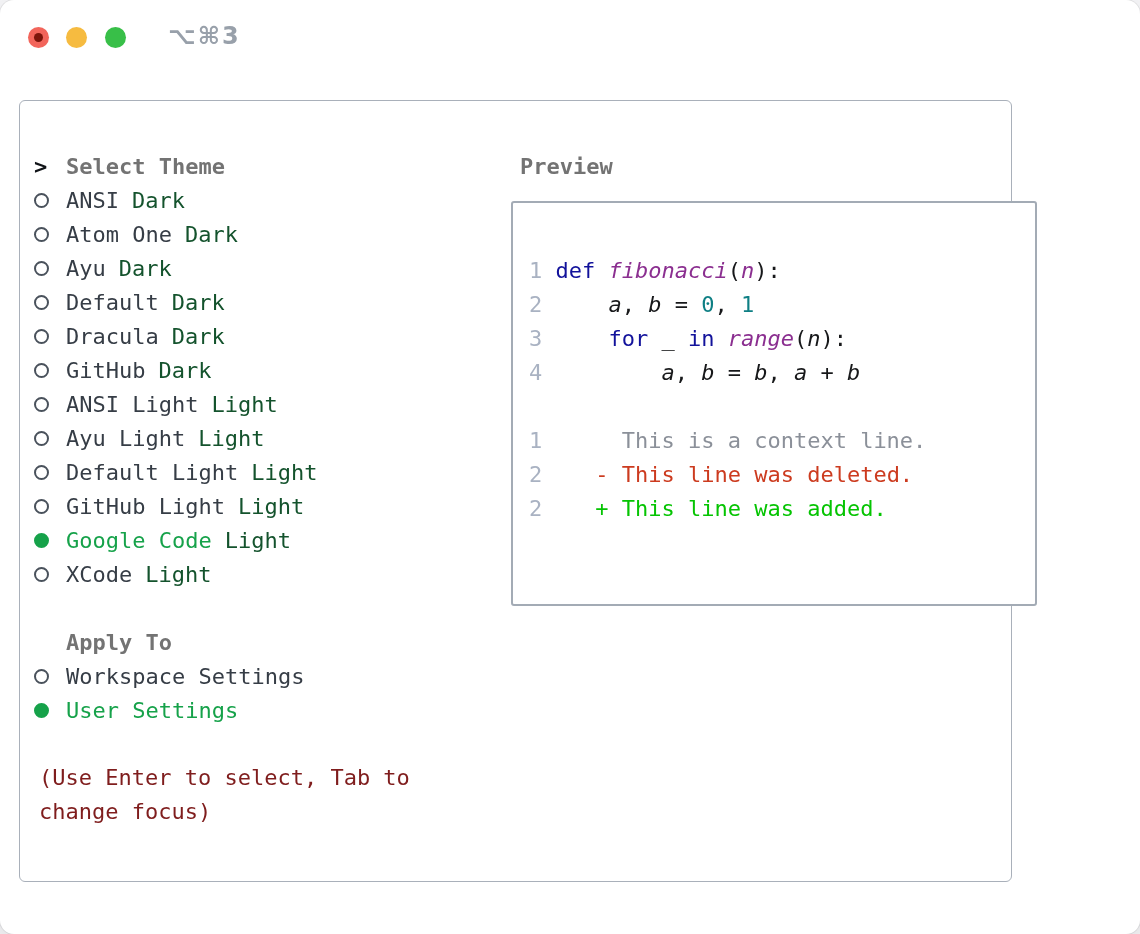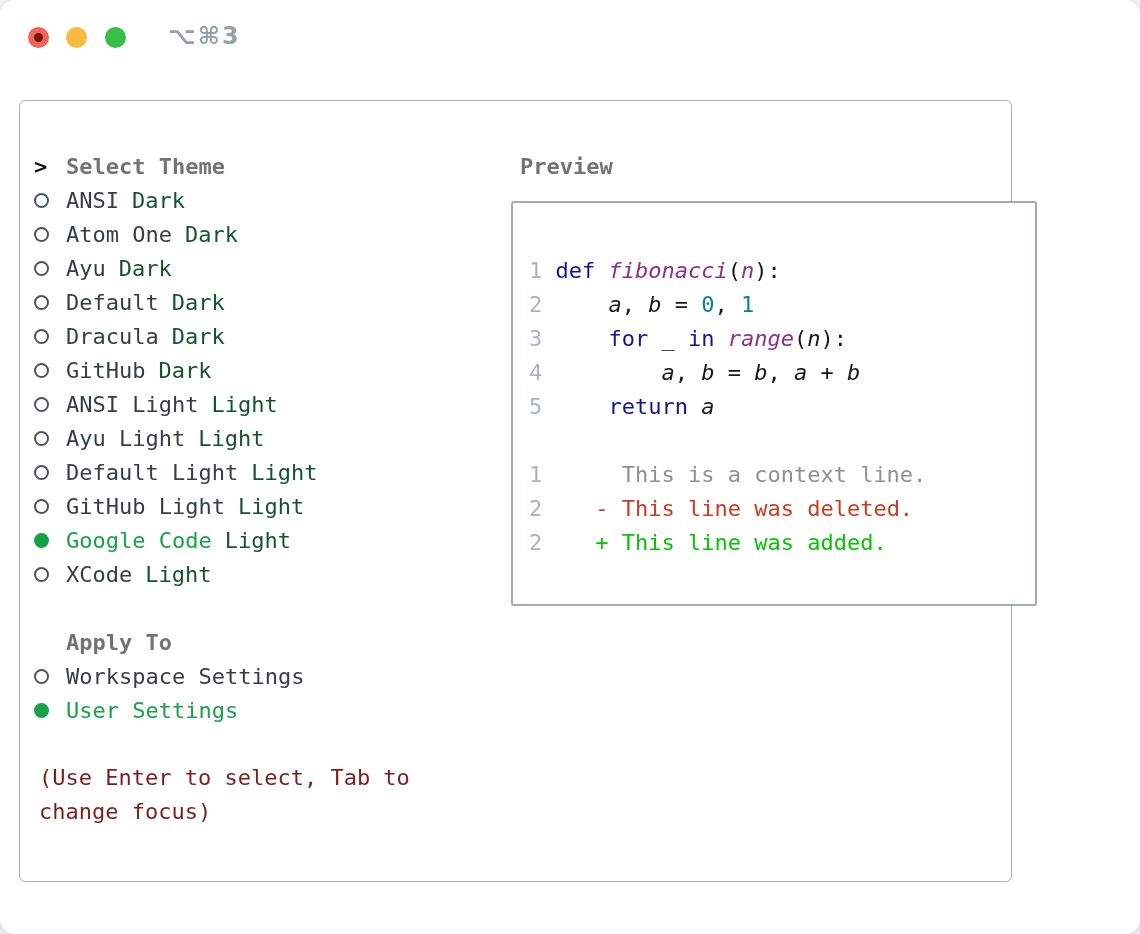--- a/index.html
+++ b/index.html
@@ -171,21 +171,20 @@
     <div class="right-col">
       <div class="row preview-title-row">
         <span class="header-text">Preview</span>
       </div>
       <div class="preview-box">
         <div id="preview-lines">
             <div class="code-line"><span class="lnum">1</span><span class="seg seg-plain"> </span><span class="seg seg-keyword">def</span><span class="seg seg-plain"> </span><span class="seg seg-function">fibonacci</span><span class="seg seg-plain">(</span><span class="seg seg-param">n</span><span class="seg seg-plain">):</span></div>
             <div class="code-line"><span class="lnum">2</span><span class="seg seg-plain">     </span><span class="seg seg-variable">a</span><span class="seg seg-plain">, </span><span class="seg seg-variable">b</span><span class="seg seg-plain"> = </span><span class="seg seg-number">0</span><span class="seg seg-plain">, </span><span class="seg seg-number">1</span></div>
             <div class="code-line"><span class="lnum">3</span><span class="seg seg-plain">     </span><span class="seg seg-keyword">for</span><span class="seg seg-plain"> _ </span><span class="seg seg-keyword">in</span><span class="seg seg-plain"> </span><span class="seg seg-function">range</span><span class="seg seg-plain">(</span><span class="seg seg-variable">n</span><span class="seg seg-plain">):</span></div>
             <div class="code-line"><span class="lnum">4</span><span class="seg seg-plain">         </span><span class="seg seg-variable">a</span><span class="seg seg-plain">, </span><span class="seg seg-variable">b</span><span class="seg seg-plain"> = </span><span class="seg seg-variable">b</span><span class="seg seg-plain">, </span><span class="seg seg-variable">a</span><span class="seg seg-plain"> + </span><span class="seg seg-variable">b</span></div>
-            <div class="code-line"><span class="lnum">5</span><span class="seg seg-plain">     </span><span class="seg seg-keyword">return</span><span class="seg seg-plain"> </span><span class="seg seg-variable">a</span></div>
             <div class="code-line"><span class="lnum"></span></div>
             <div class="code-line"><span class="lnum">1</span><span class="seg seg-context">      This is a context line.</span></div>
             <div class="code-line"><span class="lnum">2</span><span class="seg seg-plain">    </span><span class="seg seg-deleted">- This line was deleted.</span></div>
             <div class="code-line"><span class="lnum">2</span><span class="seg seg-plain">    </span><span class="seg seg-added">+ This line was added.</span></div>
           </div>
       </div>
     </div>
 
   </div>
 </div>

